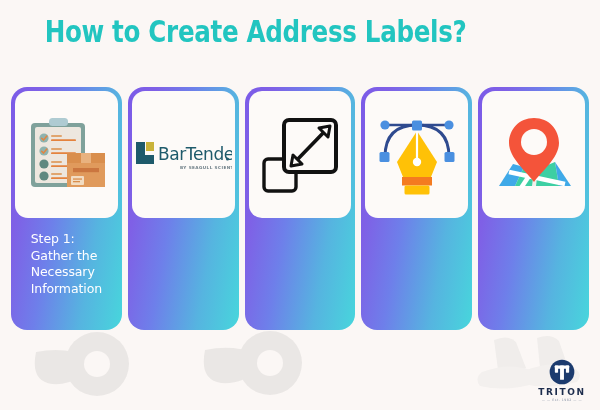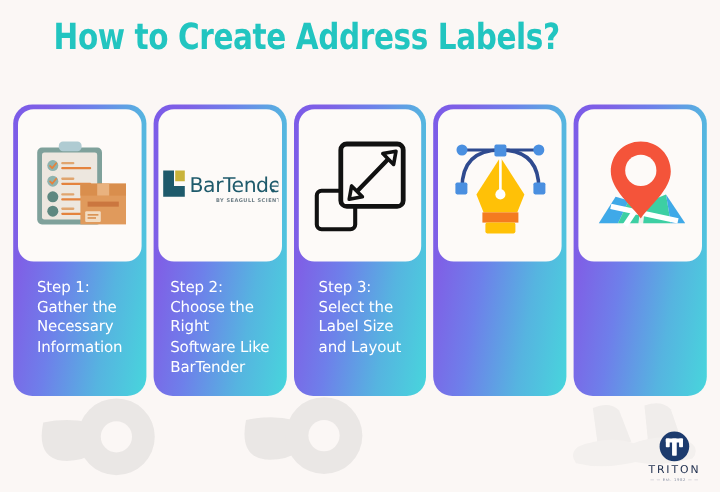--- a/index.html
+++ b/index.html
@@ -75,21 +75,21 @@
     width:58px;
     display:flex;
     flex-direction:column;
     align-items:center;
     z-index:4;
   }
   .triton-mark { width:26px; height:26px; }
   .triton-name {
     font-family:"DejaVu Sans", sans-serif;
     font-size:9px;
-    font-weight:400;
+    font-weight:700;
     letter-spacing:1.6px;
     color:#1C2C4C;
     margin-top:2px;
   }
   .triton-tag {
     font-family:"DejaVu Sans", sans-serif;
     font-size:3.2px;
     letter-spacing:0.5px;
     color:#8A93A6;
     margin-top:1.5px;
@@ -167,34 +167,32 @@
       <svg class="svg-ico" width="98" height="34" viewBox="0 0 98 34" xmlns="http://www.w3.org/2000/svg">
 
         <path d="M2 4 h9 v13 h9 v9 h-18 z" fill="#1E5A6B"></path>
         <path d="M12 4 h8 v9 h-8 z" fill="#C9B33A"></path>
 
         <text x="24" y="22" font-family="DejaVu Sans, sans-serif" font-size="17" font-weight="400" fill="#1E5A6B" letter-spacing="-0.4">BarTender</text>
         <circle cx="93.5" cy="21" r="1.5" fill="#1E5A6B"></circle>
         <text x="46" y="30.5" font-family="DejaVu Sans, sans-serif" font-size="4.2" font-weight="700" fill="#6E7E86" letter-spacing="0.4">BY SEAGULL SCIENTIFIC</text>
       </svg>
     </div>
-    <div class="card-label">Step 2:<br>Choose the<br>Right<br>Software Like<br>BarTender</div>
   </div>
 
   <div class="card">
     <div class="icon-panel">
       <svg class="svg-ico" width="80" height="80" viewBox="0 0 80 80" xmlns="http://www.w3.org/2000/svg">
         <rect x="4" y="44" width="32" height="32" rx="4" fill="#FDFAF8" stroke="#111111" stroke-width="3.4"></rect>
         <rect x="24" y="5" width="52" height="52" rx="5" fill="#FDFAF8" stroke="#111111" stroke-width="4"></rect>
         <line x1="35" y1="47" x2="66" y2="15" stroke="#111111" stroke-width="3.6" stroke-linecap="round"></line>
         <path d="M31 51 l11 -2 l-9 -9 z" fill="#FDFAF8" stroke="#111111" stroke-width="3" stroke-linejoin="round"></path>
         <path d="M70 11 l-11 2 l9 9 z" fill="#FDFAF8" stroke="#111111" stroke-width="3" stroke-linejoin="round"></path>
       </svg>
     </div>
-    <div class="card-label">Step 3:<br>Select the<br>Label Size<br>and Layout</div>
   </div>
 
   <div class="card">
     <div class="icon-panel">
       <svg class="svg-ico" width="84" height="84" viewBox="0 0 84 84" xmlns="http://www.w3.org/2000/svg">
 
         <path d="M10 44 Q10 12 42 12" stroke="#2F4A8F" stroke-width="3" fill="none"></path>
         <path d="M74 44 Q74 12 42 12" stroke="#2F4A8F" stroke-width="3" fill="none"></path>
         <line x1="10" y1="12" x2="74" y2="12" stroke="#2F4A8F" stroke-width="2.6"></line>
 

